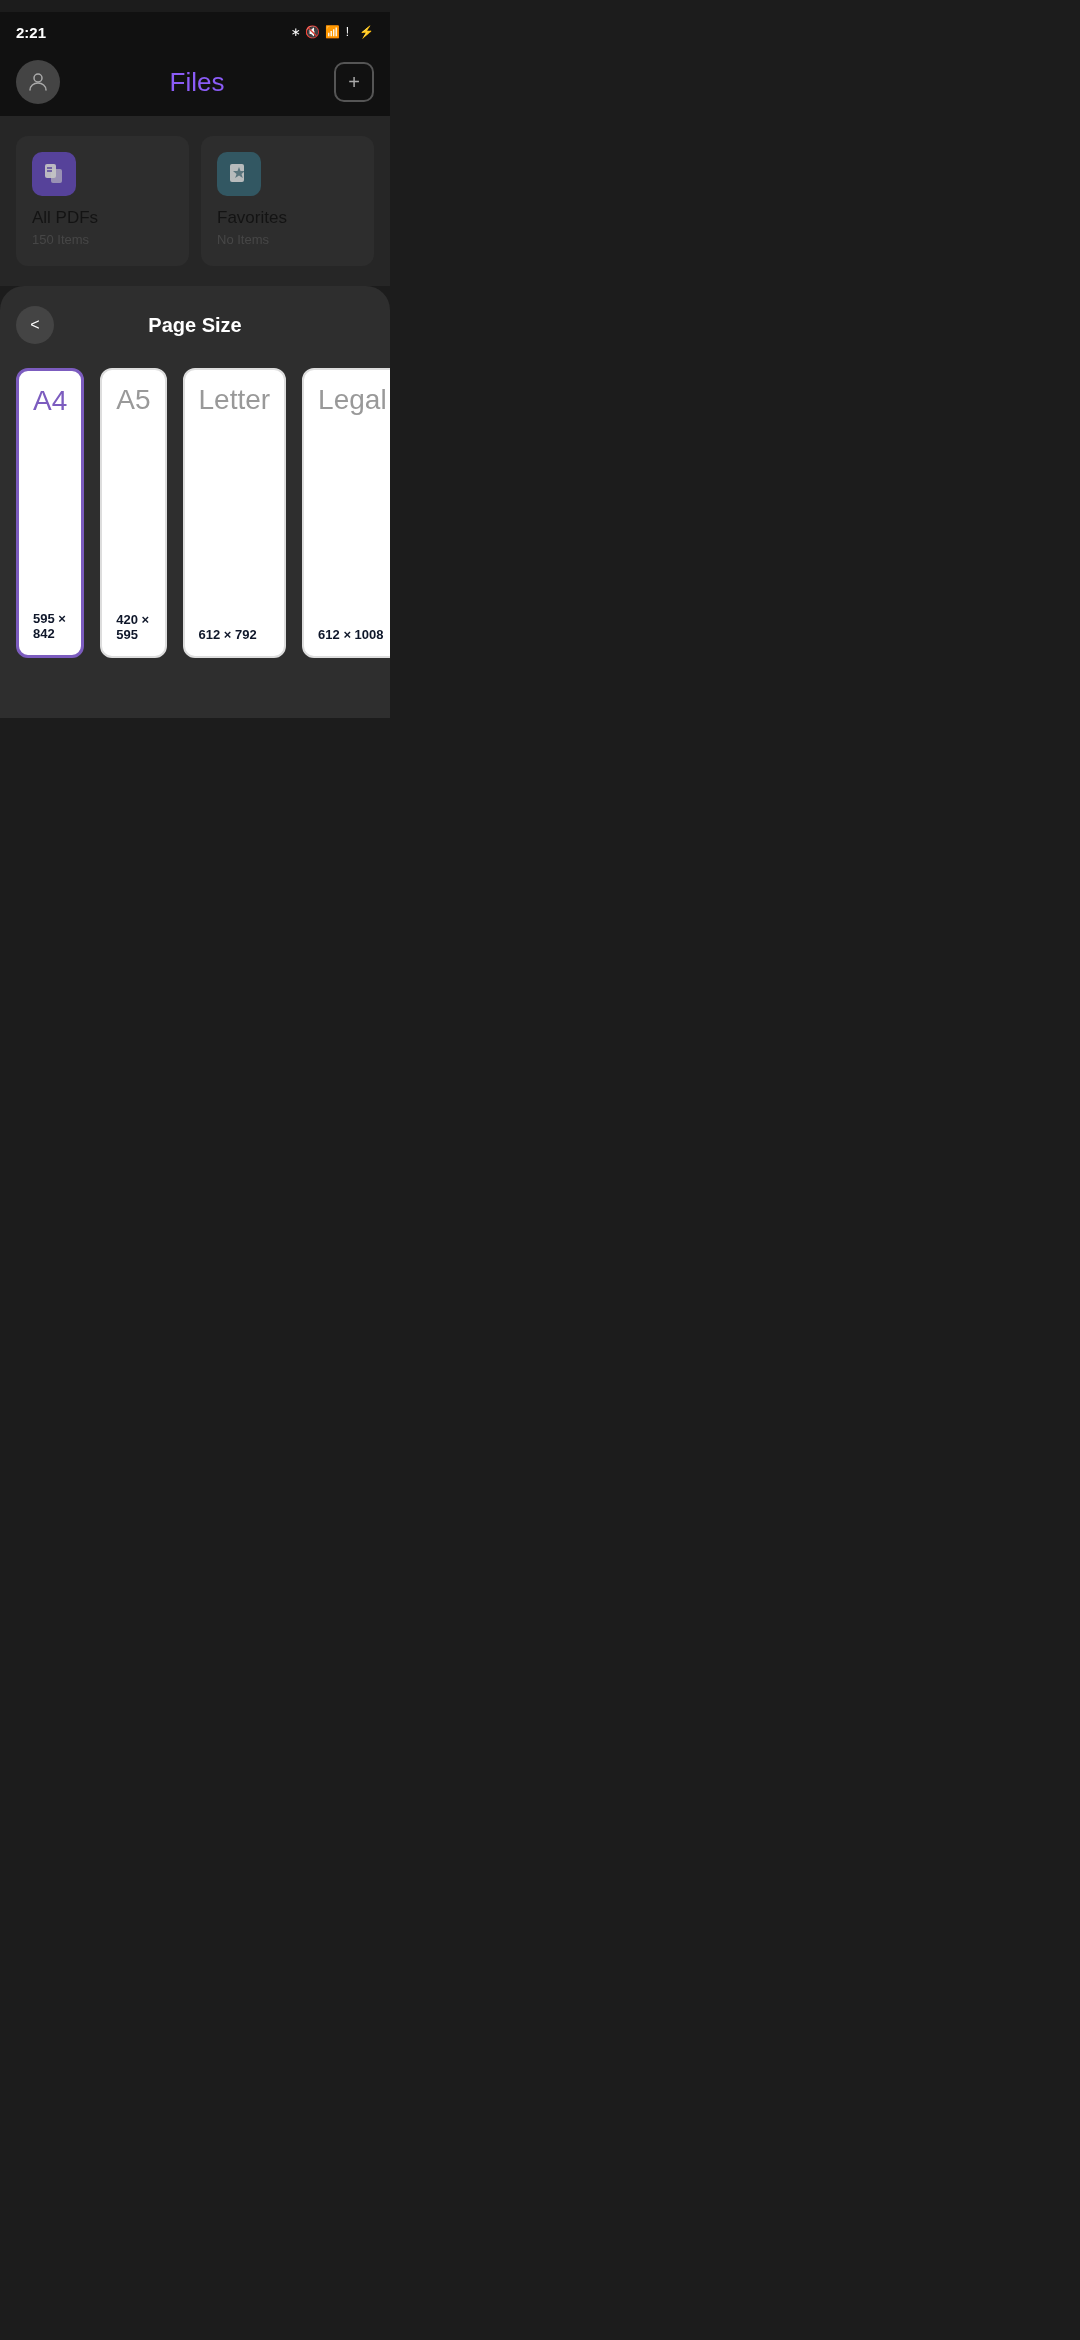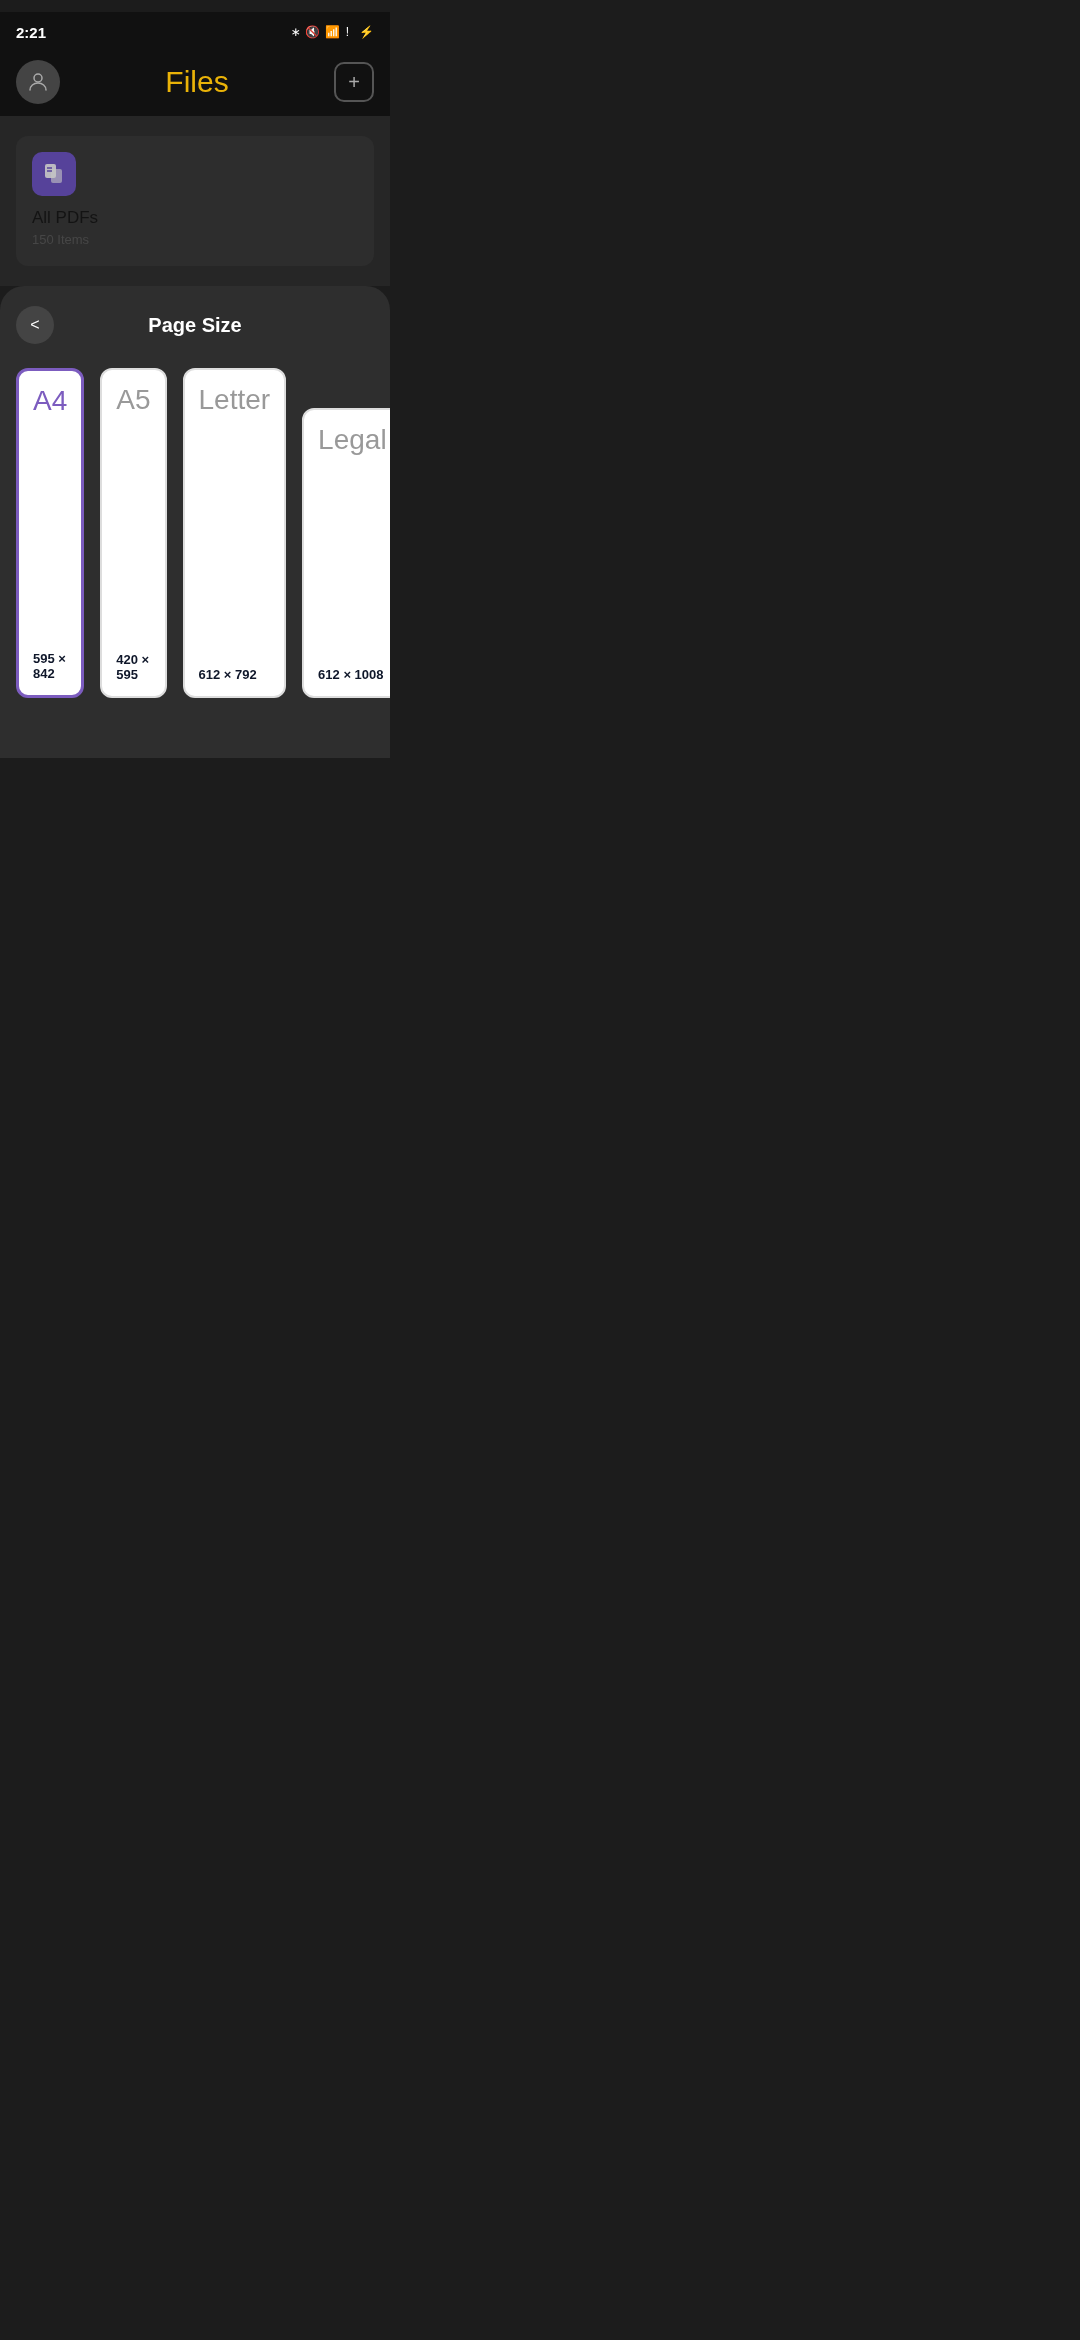--- a/index.html
+++ b/index.html
@@ -49,23 +49,23 @@
       width: 44px;
       height: 44px;
       border-radius: 50%;
       background: #444;
       display: flex;
       align-items: center;
       justify-content: center;
       cursor: pointer;
     }
     .app-title {
-      font-size: 30px;
+      font-size: 26px;
       font-weight: 300;
-      color: #eab308;
+      color: #8b5cf6;
     }
     .add-btn {
       width: 40px;
       height: 40px;
       border-radius: 10px;
       background: transparent;
       border: 2px solid #555;
       display: flex;
       align-items: center;
       justify-content: center;
@@ -186,21 +186,21 @@
       color: #0f172a;
       margin-top: auto;
       padding-top: 8px;
       font-weight: bold;
     }
 
     
     .card-a4 { min-height: 240px; }
     .card-a5 { min-height: 200px; justify-content: space-between; }
     .card-letter { min-height: 260px; }
-    .card-legal { min-height: 290px; margin-top: 40px; }
+    .card-legal { min-height: 290px; }
   </style>
 </head>
 <body>
 
 <div class="status-bar">
   <span class="status-time">2:21</span>
   <div class="status-icons">
     <span>∗</span>
     <span>🔇</span>
     <span>📶</span>
@@ -231,20 +231,30 @@
         <rect x="3" y="2" width="11" height="14" rx="2" fill="white" opacity="0.9"></rect>
         <rect x="9" y="7" width="11" height="14" rx="2" fill="white" opacity="0.6"></rect>
         <line x1="5" y1="6" x2="10" y2="6" stroke="#6a4fc4" stroke-width="1.5"></line>
         <line x1="5" y1="9" x2="10" y2="9" stroke="#6a4fc4" stroke-width="1.5"></line>
       </svg>
     </div>
     <div class="file-card-name">All PDFs</div>
     <div class="file-card-count">150 Items</div>
   </div>
 
+  <div class="file-card">
+    <div class="file-card-icon teal">
+      <svg width="24" height="24" viewBox="0 0 24 24" fill="white">
+        <rect x="3" y="2" width="14" height="18" rx="2" fill="white" opacity="0.9"></rect>
+        <polygon points="12,5 13.5,9 18,9 14.5,12 15.8,16 12,13.5 8.2,16 9.5,12 6,9 10.5,9" fill="#3a6b7a" opacity="0.7"></polygon>
+      </svg>
+    </div>
+    <div class="file-card-name">Favorites</div>
+    <div class="file-card-count">No Items</div>
+  </div>
 </div>
 
 <div class="modal-overlay">
 
   <div class="modal-header">
     <button class="back-btn">
       <span>&lt;</span>
     </button>
     <span class="modal-title">Page Size</span>
   </div>

